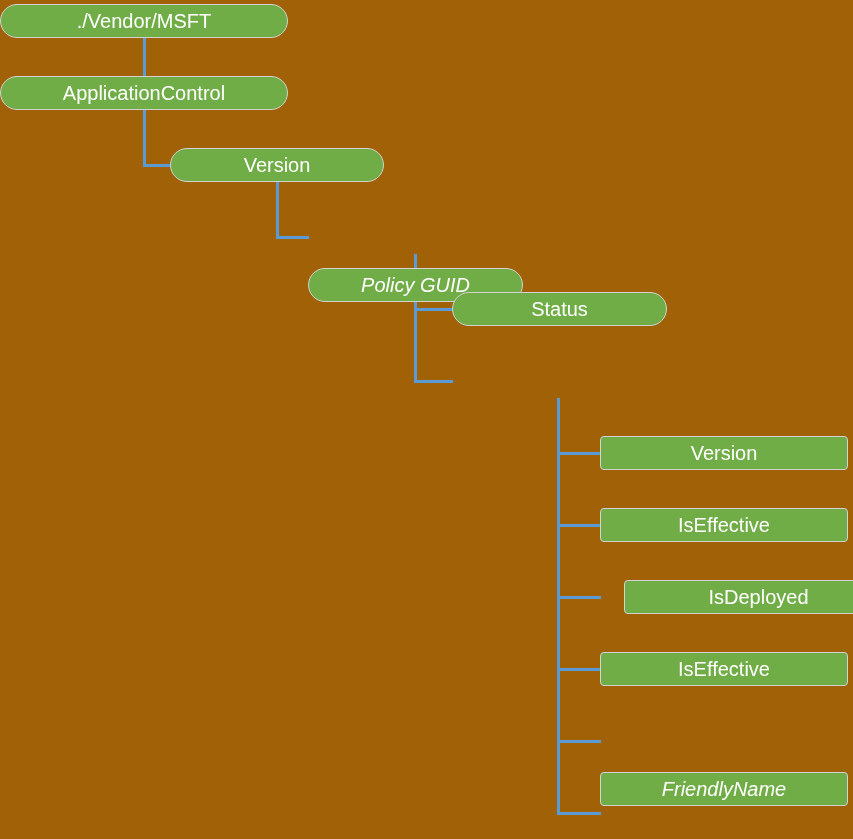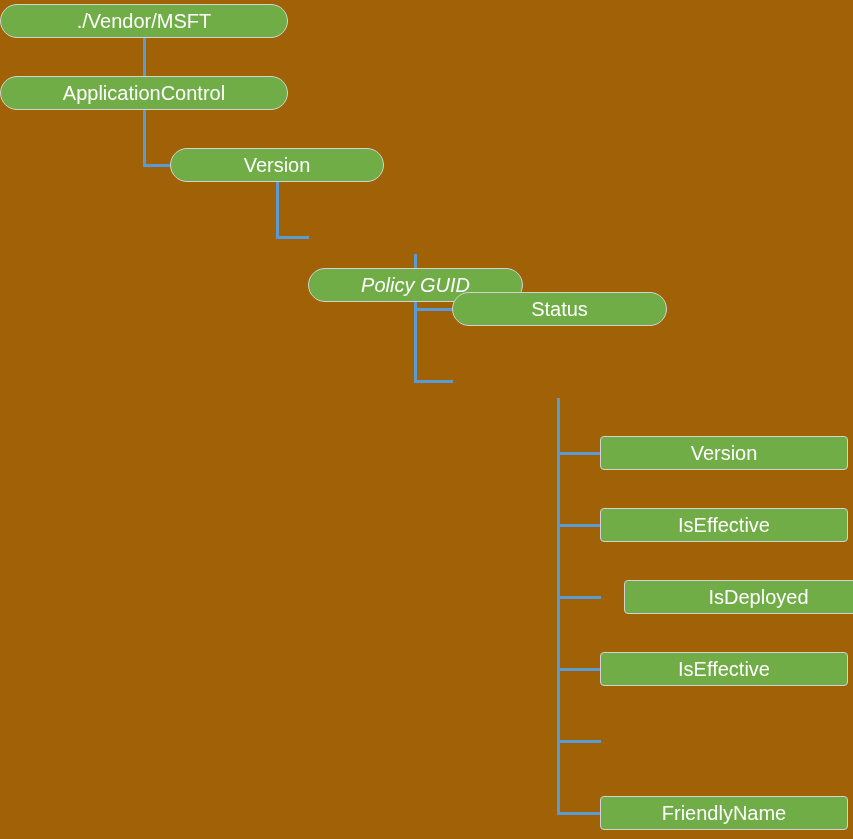--- a/index.html
+++ b/index.html
@@ -38,21 +38,21 @@
   .n1  { left: 0px;   top: 76px;  width: 288px; }
   .n2  { left: 170px; top: 148px; width: 214px; }
   .n3  { left: 308px; top: 220px; width: 215px; }
   .n4  { left: 452px; top: 292px; width: 215px; }
   .n5  { left: 452px; top: 364px; width: 215px; }
   .n6  { left: 600px; top: 436px; width: 248px; }
   .n7  { left: 600px; top: 508px; width: 248px; }
   .n8  { left: 624px; top: 580px; width: 269px; }
   .n9  { left: 600px; top: 652px; width: 248px; }
   .n10 { left: 600px; top: 724px; width: 248px; }
-  .n11 { left: 600px; top: 796px; width: 248px; }
+  .n11 { left: 600px; top: 772px; width: 248px; font-style: italic; }
 
   
   .line {
     position: absolute;
     background: #5B9BD5;
   }
   .c-v0  { left: 143px; top: 38px;  width: 3px;  height: 38px; }
   .c-v1  { left: 143px; top: 110px; width: 3px;  height: 57px; }
   .c-h1  { left: 143px; top: 164px; width: 28px; height: 3px; }
   .c-v2  { left: 276px; top: 182px; width: 3px;  height: 57px; }

